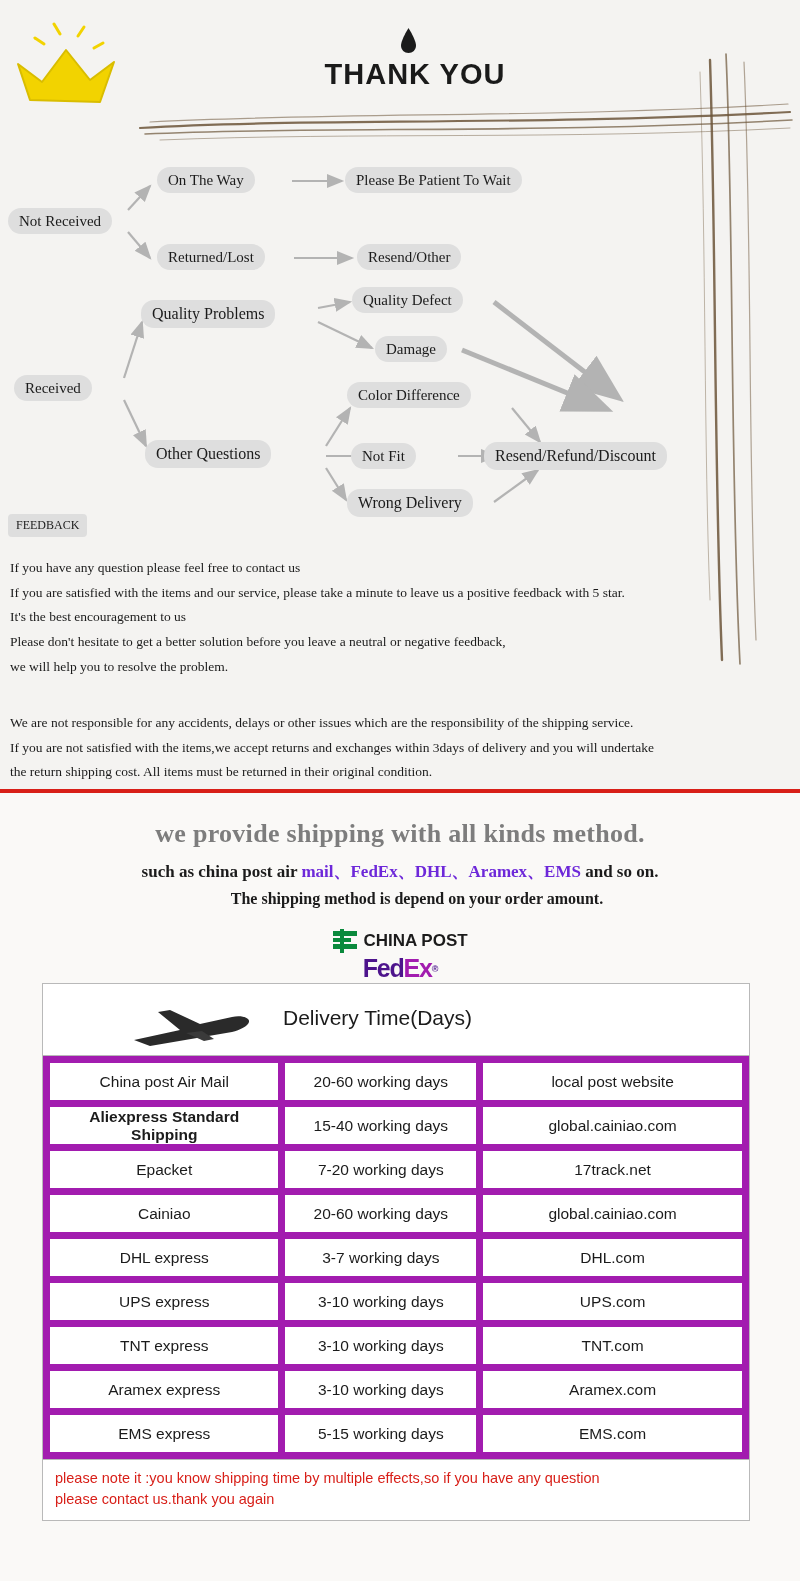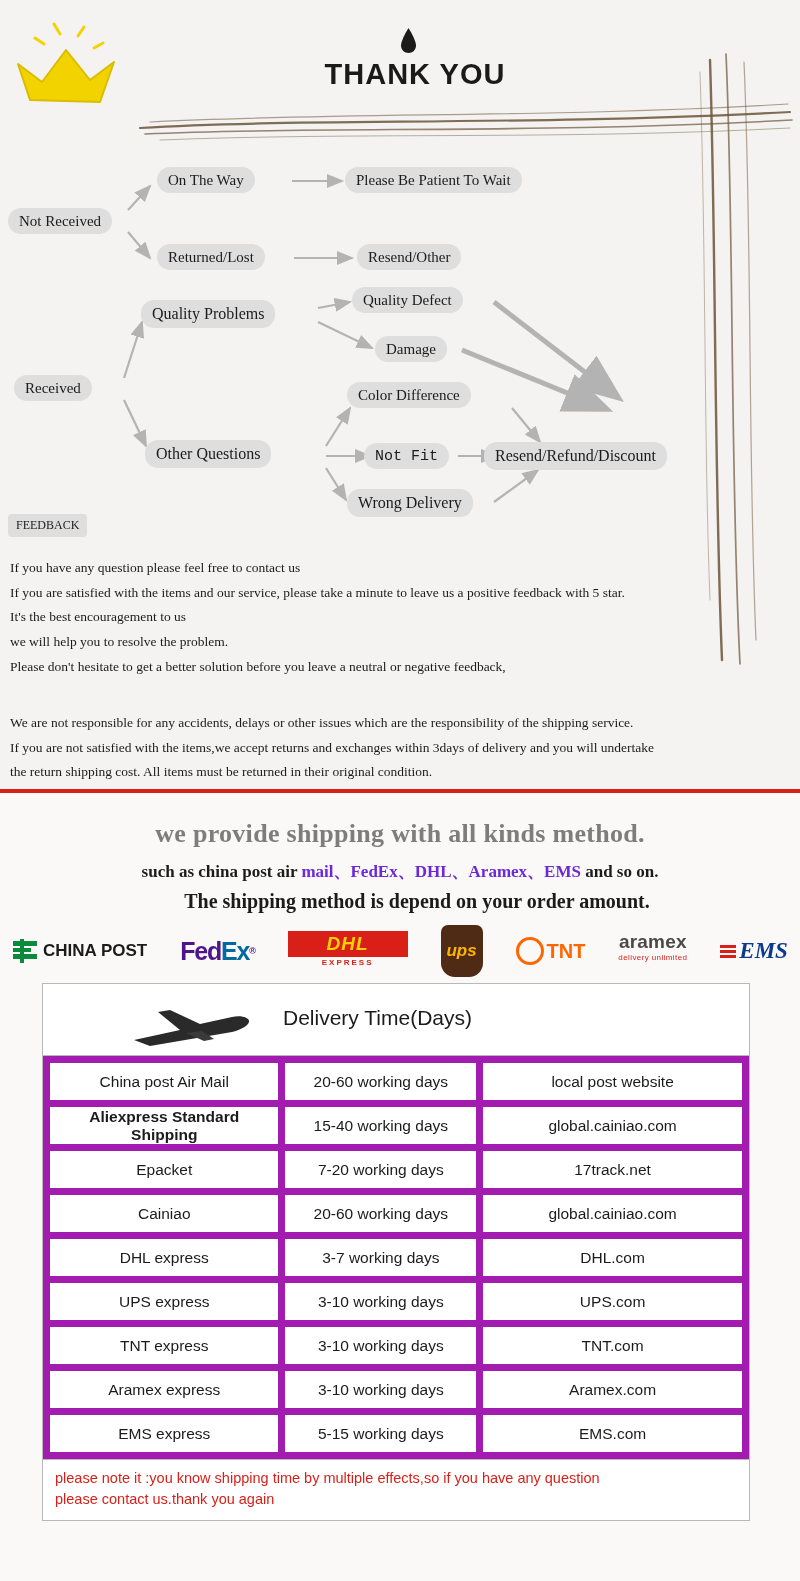--- a/index.html
+++ b/index.html
@@ -157,44 +157,45 @@
   }
   #ship-sub {
     margin-top: 11px;
     font-size: 17px;
     font-weight: bold;
     color: #1b1b1b;
   }
   #ship-sub .carrier { color: #6d28d9; }
   #ship-sub2 {
     margin-top: 7px;
-    font-size: 20px;
+    font-size: 16px;
     font-weight: bold;
     color: #1b1b1b;
     padding-left: 34px;
   }
 
   
   #logos {
     position: absolute;
     left: 12px;
     top: 135px;
     width: 776px;
     height: 46px;
     display: flex;
     align-items: center;
     justify-content: space-between;
+    flex-direction: column;
   }
   .logo { display: flex; align-items: center; height: 40px; }
 
   .lg-chinapost { font-family:"Liberation Sans",sans-serif; font-size:17px; font-weight:bold; color:#1b1b1b; display:flex; align-items:center; gap:5px;}
   .cp-mark { width:26px; height:26px; }
   .lg-fedex { font-family:"Liberation Sans",sans-serif; font-size:25px; font-weight:bold; letter-spacing:-1.2px;}
   .lg-fedex .fed { color:#4d148c; }
-  .lg-fedex .ex { color:#0369a1; }
+  .lg-fedex .ex { color:#a21caf; }
   .lg-fedex .tm { font-size:9px; color:#4d148c; vertical-align:super;}
   .lg-dhl { display:flex; flex-direction:column; align-items:center; }
   .dhl-bar { width:120px; height:26px; background:#d81f18; display:flex; align-items:center; justify-content:center;}
   .dhl-bar span{ color:#ffd200; font-family:"Liberation Sans",sans-serif; font-size:19px; font-weight:bold; font-style:italic; letter-spacing:1px;}
   .dhl-sub { color:#d81f18; font-size:8px; font-weight:bold; letter-spacing:2px; margin-top:1px;}
   .lg-ups { width:42px; height:52px; background:#4f2a14; border-radius:7px 7px 14px 14px; color:#ffb500; font-family:"Liberation Sans",sans-serif; font-weight:bold; font-size:17px; font-style:italic; display:flex; align-items:center; justify-content:center;}
   .lg-tnt { display:flex; align-items:center; gap:3px;text-align:center;}
   .tnt-o { width:28px;height:28px;border:3px solid #ff6600;border-radius:50%;}
   .tnt-t { color:#ff6600; font-family:"Liberation Sans",sans-serif; font-weight:bold; font-size:20px;}
   .lg-aramex { display:flex; flex-direction:column; }
@@ -342,33 +343,33 @@
     <div class="node" style="left:345px; top:17px;">Please Be Patient To Wait</div>
     <div class="node" style="left:157px; top:94px;">Returned/Lost</div>
     <div class="node" style="left:357px; top:94px;">Resend/Other</div>
 
     <div class="node" style="left:14px; top:225px;">Received</div>
     <div class="node lg" style="left:141px; top:150px;">Quality Problems</div>
     <div class="node" style="left:352px; top:137px;">Quality Defect</div>
     <div class="node" style="left:375px; top:186px;">Damage</div>
     <div class="node" style="left:347px; top:232px;">Color Difference</div>
     <div class="node lg" style="left:145px; top:290px;">Other Questions</div>
-    <div class="node" style="left:364px; top:293px;font-family:Liberation Mono, monospace;">Not Fit</div>
+    <div class="node" style="left:351px; top:293px;">Not Fit</div>
     <div class="node lg" style="left:347px; top:339px;">Wrong Delivery</div>
     <div class="node lg" style="left:484px; top:292px;">Resend/Refund/Discount</div>
   </div>
 
   <div id="feedback-badge">FEEDBACK</div>
 
   <div id="feedback-lines">
     <div>If you have any question please feel free to contact us</div>
     <div>If you are satisfied with the items and our service, please take a minute to leave us a positive feedback with 5 star.</div>
     <div>It's the best encouragement to us</div>
+    <div>Please don't hesitate to get a better solution before you leave a neutral or negative feedback,</div>
     <div>we will help you to resolve the problem.</div>
-    <div>Please don't hesitate to get a better solution before you leave a neutral or negative feedback,</div>
   </div>
 
   <div id="disclaimer-lines">
     <div>We are not responsible for any accidents, delays or other issues which are the responsibility of the shipping service.</div>
     <div>If you are not satisfied with the items,we accept returns and exchanges within 3days of delivery and you will undertake</div>
     <div>the return shipping cost. All items must be returned in their original condition.</div>
   </div>
 
   <div id="red-divider"></div>
 </div>

